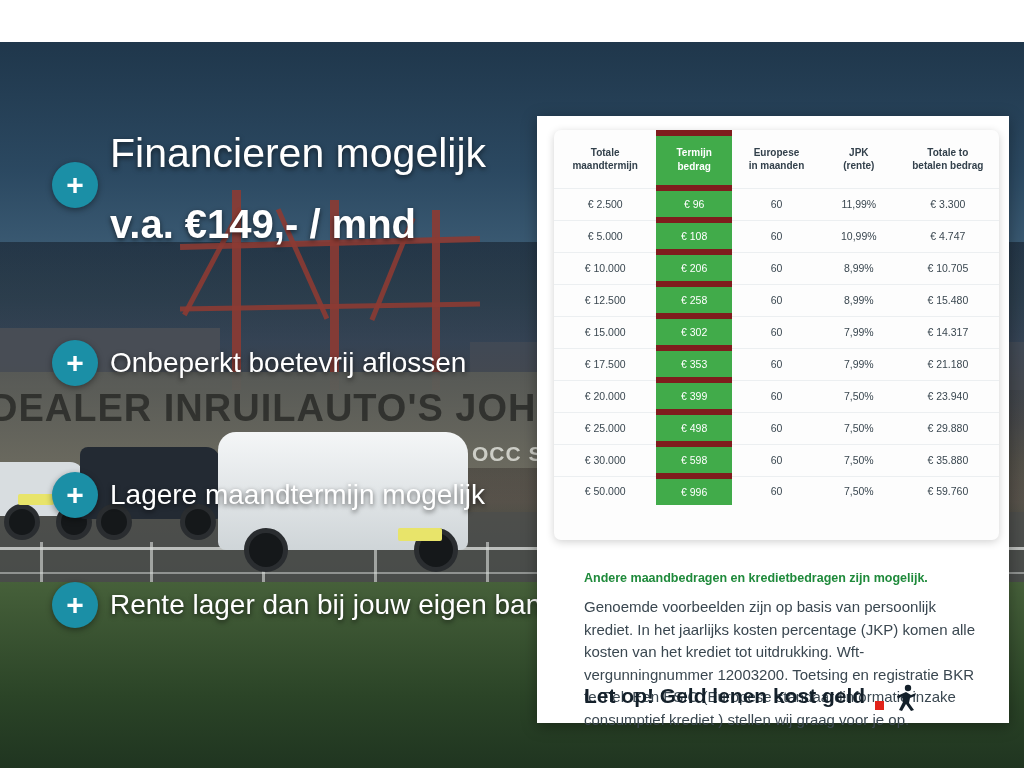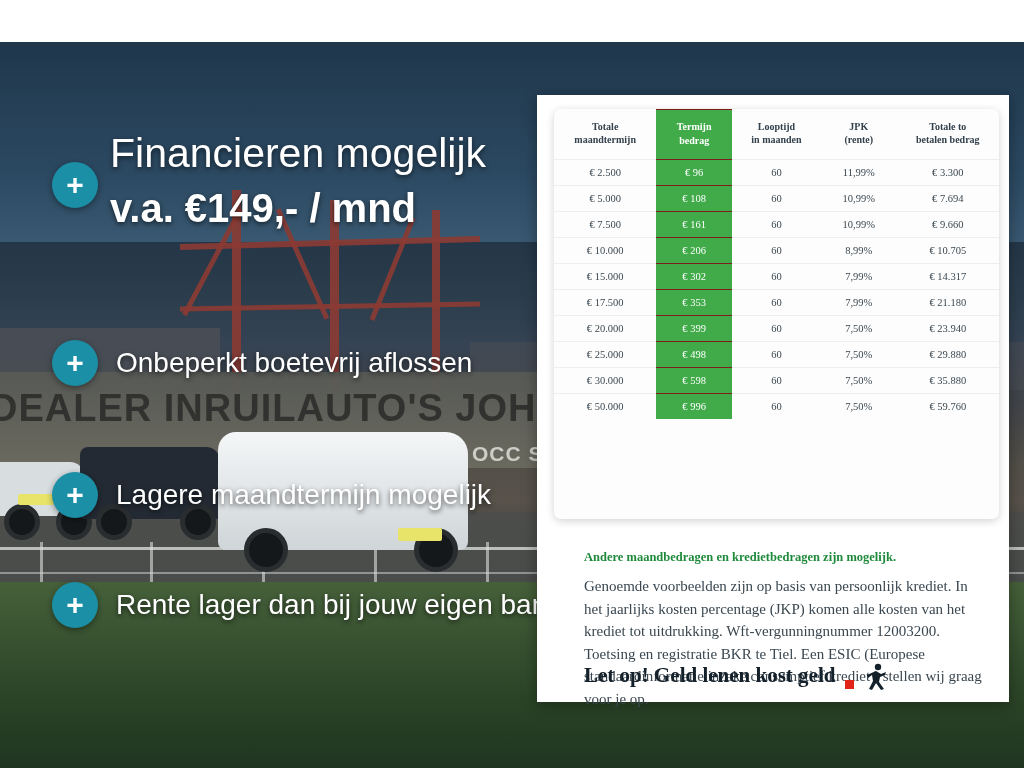--- a/index.html
+++ b/index.html
@@ -165,21 +165,21 @@
     font-size: 41px;
     font-weight: normal;
     text-shadow: 0 2px 5px rgba(0,0,0,0.6);
     line-height: 1.25;
     white-space: nowrap;
   }
   .hero-line2 {
     display: block;
     font-weight: bold;
     font-size: 40px;
-    margin-top: 4px;
+    margin-top: 20px;
   }
   .feature-row {
     position: absolute;
     display: flex;
     align-items: center;
   }
   .bullet {
     width: 46px; height: 46px;
     border-radius: 50%;
     background: #1b8fa6;
@@ -187,35 +187,34 @@
     font-size: 30px;
     font-weight: bold;
     display: flex;
     align-items: center;
     justify-content: center;
     box-shadow: 0 2px 6px rgba(0,0,0,0.4);
     flex: 0 0 auto;
     line-height: 1;
   }
   .feature-label {
-    margin-left: 18px;
+    margin-left: 12px;
     color: #ffffff;
     font-size: 28px;
     text-shadow: 0 2px 5px rgba(0,0,0,0.65);
     white-space: nowrap;
   }
   
   .panel {
     position: absolute;
-    left: 537px; top: 95px;
+    left: 537px; top: 116px;
     width: 472px; height: 607px;
     background: #ffffff;
     box-shadow: 0 3px 14px rgba(0,0,0,0.35);
     z-index: 7;
-    font-family: Liberation Serif, serif;
   }
   .table-card {
     position: absolute;
     left: 17px; top: 14px;
     width: 445px; height: 410px;
     background: #fdfdfd;
     border-radius: 7px;
     box-shadow: 0 2px 9px rgba(0,0,0,0.18);
     overflow: hidden;
   }
@@ -237,21 +236,21 @@
   table.rates td {
     text-align: center;
     padding: 7px 20px;
     font-size: 10.5px;
     color: #3a4750;
     border-top: 1px solid #eceff1;
   }
   table.rates th.hl, table.rates td.hl {
     background: #41ab4a;
     color: #ffffff;
-    border-top: 1px solid #7f1d1d;
+    border-top: 6px solid #7f1d1d;
   }
   table.rates th.hl { background: #41ab4a; }
   table.rates col.c1 { width: 23%; }
   table.rates col.c2 { width: 17%; }
   table.rates col.c3 { width: 20%; }
   table.rates col.c4 { width: 17%; }
   table.rates col.c5 { width: 23%; }
   .notice-title {
     position: absolute;
     left: 47px; top: 455px;
@@ -389,21 +388,21 @@
           <tr>
             <th>
               <span>Totale</span><br>
               <span>maandtermijn</span>
             </th>
             <th class="hl">
               <span>Termijn</span><br>
               <span>bedrag</span>
             </th>
             <th>
-              <span>Looptijd</span><br>
+              <span>Europese</span><br>
               <span>in maanden</span>
             </th>
             <th>
               <span>JPK</span><br>
               <span>(rente)</span>
             </th>
             <th>
               <span>Totale to</span><br>
               <span>betalen bedrag</span>
             </th>
@@ -415,35 +414,35 @@
             <td class="hl">€ 96</td>
             <td>60</td>
             <td>11,99%</td>
             <td>€ 3.300</td>
           </tr>
           <tr>
             <td>€ 5.000</td>
             <td class="hl">€ 108</td>
             <td>60</td>
             <td>10,99%</td>
-            <td>€ 7.694</td>
-          </tr>
-          <tr>
-            <td>€ 7.500</td>
-            <td class="hl">€ 161</td>
-            <td>60</td>
-            <td>10,99%</td>
-            <td>€ 9.660</td>
+            <td>€ 4.747</td>
           </tr>
           <tr>
             <td>€ 10.000</td>
             <td class="hl">€ 206</td>
             <td>60</td>
             <td>8,99%</td>
             <td>€ 10.705</td>
+          </tr>
+          <tr>
+            <td>€ 12.500</td>
+            <td class="hl">€ 258</td>
+            <td>60</td>
+            <td>8,99%</td>
+            <td>€ 15.480</td>
           </tr>
           <tr>
             <td>€ 15.000</td>
             <td class="hl">€ 302</td>
             <td>60</td>
             <td>7,99%</td>
             <td>€ 14.317</td>
           </tr>
           <tr>
             <td>€ 17.500</td>

